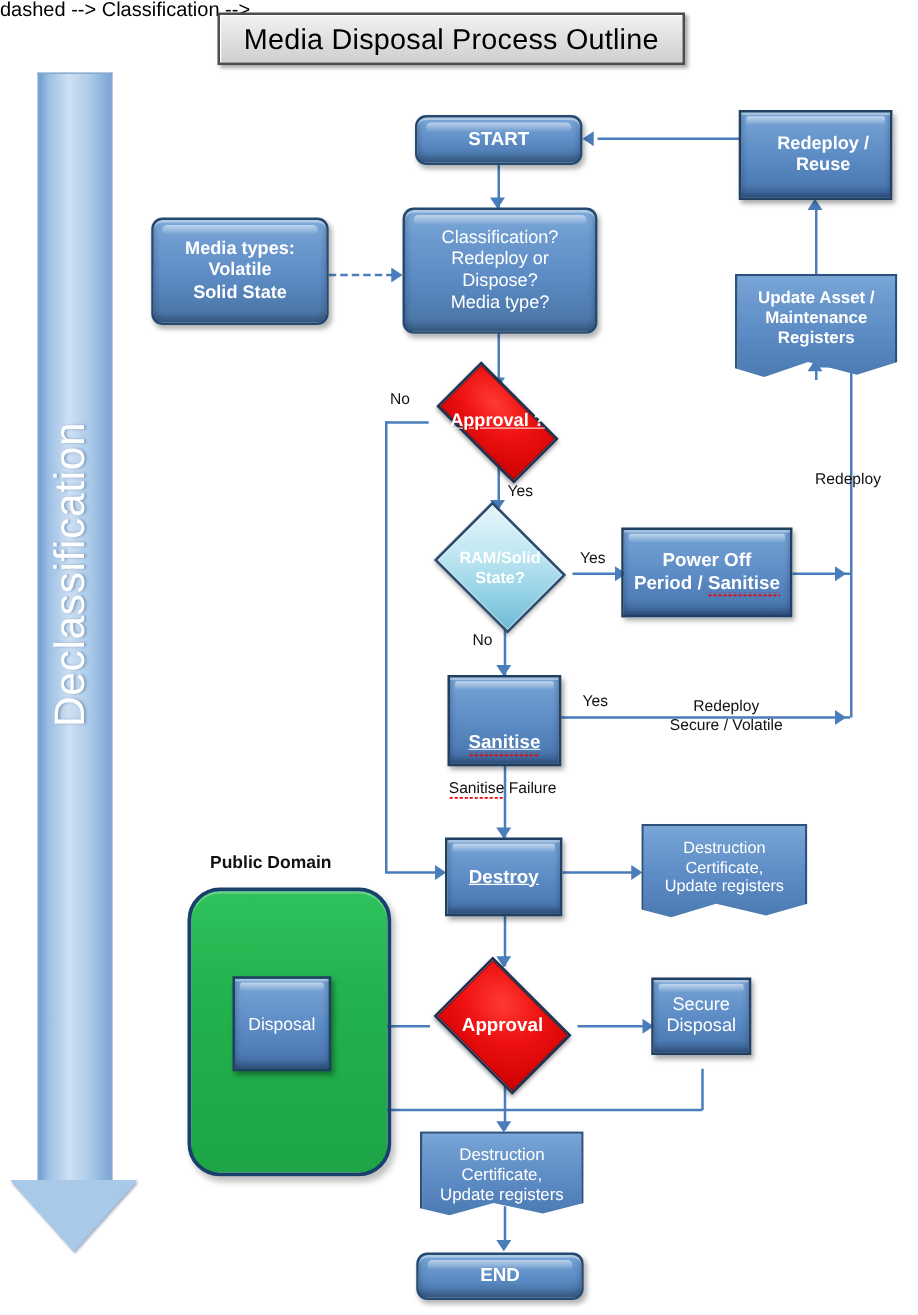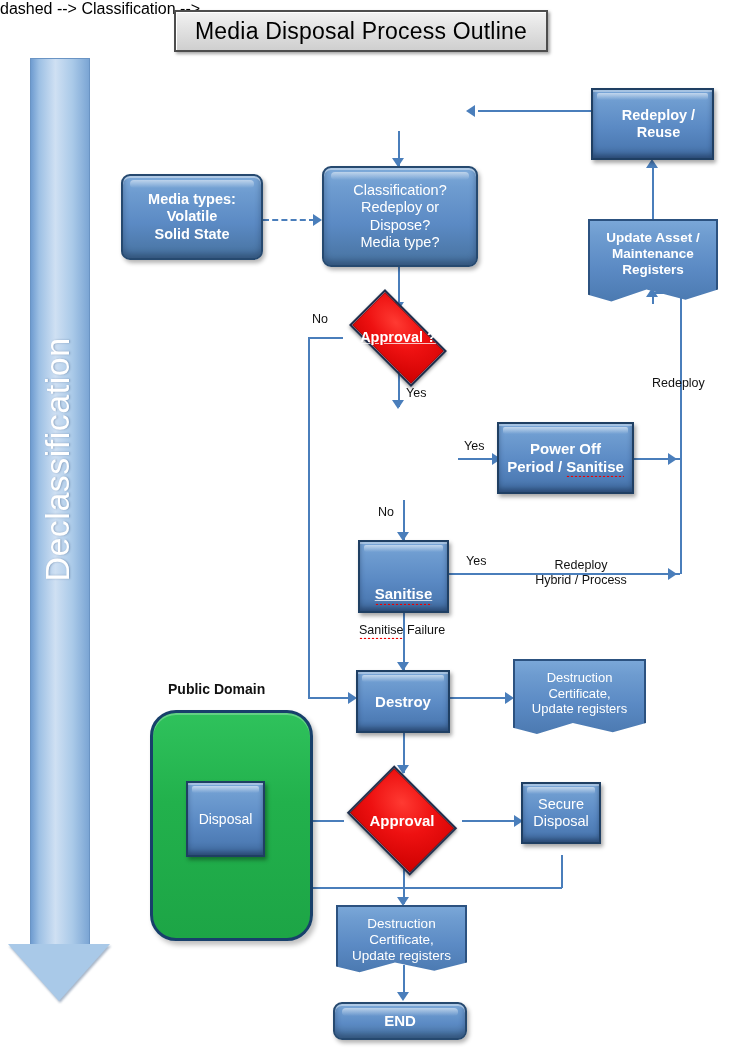--- a/index.html
+++ b/index.html
@@ -230,20 +230,23 @@
   <div class="ln lnv" style="left:403px;top:868px;height:36px;"></div>
   <div class="ar ar-d" style="left:397px;top:897px;"></div>
 
   
   <div class="ln lnv" style="left:403px;top:965px;height:33px;"></div>
   <div class="ar ar-d" style="left:397px;top:992px;"></div>
 
   
 
   
+  <div class="node boxround" style="left:332px;top:92px;width:134px;height:40px;font-size:15px;font-weight:bold;">
+    <span>START</span>
+  </div>
 
   
   <div class="node boxround" style="left:322px;top:166px;width:156px;height:101px;font-size:14.5px;">
     <div>
       <div>Classification?</div>
       <div>Redeploy or</div>
       <div>Dispose?</div>
       <div>Media type?</div>
     </div>
   </div>
@@ -276,36 +279,43 @@
 
   
   <div class="node diamond" style="left:336px;top:302px;width:124px;height:72px;">
     <div class="dshape red"></div>
     <div class="dlabel" style="font-size:14.5px;font-weight:bold;">
       <span class="sp-u">Approval ?</span>
     </div>
   </div>
 
   
+  <div class="node diamond" style="left:341px;top:407px;width:118px;height:94px;">
+    <div class="dshape cyan"></div>
+    <div class="dlabel" style="font-size:13px;font-weight:bold;color:#ffffff;">
+      <div>RAM/Solid</div>
+      <div>State?</div>
+    </div>
+  </div>
 
   
   <div class="node box3d" style="left:497px;top:422px;width:137px;height:72px;font-size:15px;font-weight:bold;">
     <div>
       <div>Power Off</div>
       <div><span>Period / </span><span class="sp">Sanitise</span></div>
     </div>
   </div>
 
   
   <div class="node box3d" style="left:358px;top:540px;width:91px;height:73px;font-size:15px;font-weight:bold;">
     <span class="sp sp-u">Sanitise</span>
   </div>
 
   
-  <div class="node box3d" style="left:356px;top:670px;width:94px;height:63px;font-size:15px;font-weight:bold;">
+  <div class="node box3d" style="left:356px;top:670px;width:94px;height:63px;font-size:15px;font-weight:bold;text-decoration:underline;">
     <span>Destroy</span>
   </div>
 
   
   <div class="node docshape" style="left:513px;top:659px;width:133px;height:78px;font-size:13px;">
     <div style="width:100%;">
       <div>Destruction</div>
       <div>Certificate,</div>
       <div>Update registers</div>
     </div>
@@ -351,18 +361,18 @@
   </div>
 
   
   <div class="elabel" style="left:312px;top:312px;">No</div>
   <div class="elabel" style="left:406px;top:386px;">Yes</div>
   <div class="elabel" style="left:464px;top:439px;">Yes</div>
   <div class="elabel" style="left:378px;top:505px;">No</div>
   <div class="elabel" style="left:466px;top:554px;">Yes</div>
   <div class="elabel" style="left:529px;top:558px;width:104px;">
     <div>Redeploy</div>
-    <div>Hybrid / Process</div>
+    <div>Secure / Volatile</div>
   </div>
   <div class="elabel" style="left:359px;top:623px;"><span class="sp">Sanitise</span><span> Failure</span></div>
   <div class="elabel" style="left:652px;top:376px;">Redeploy</div>
 
 </div>
 
 </body></html>

